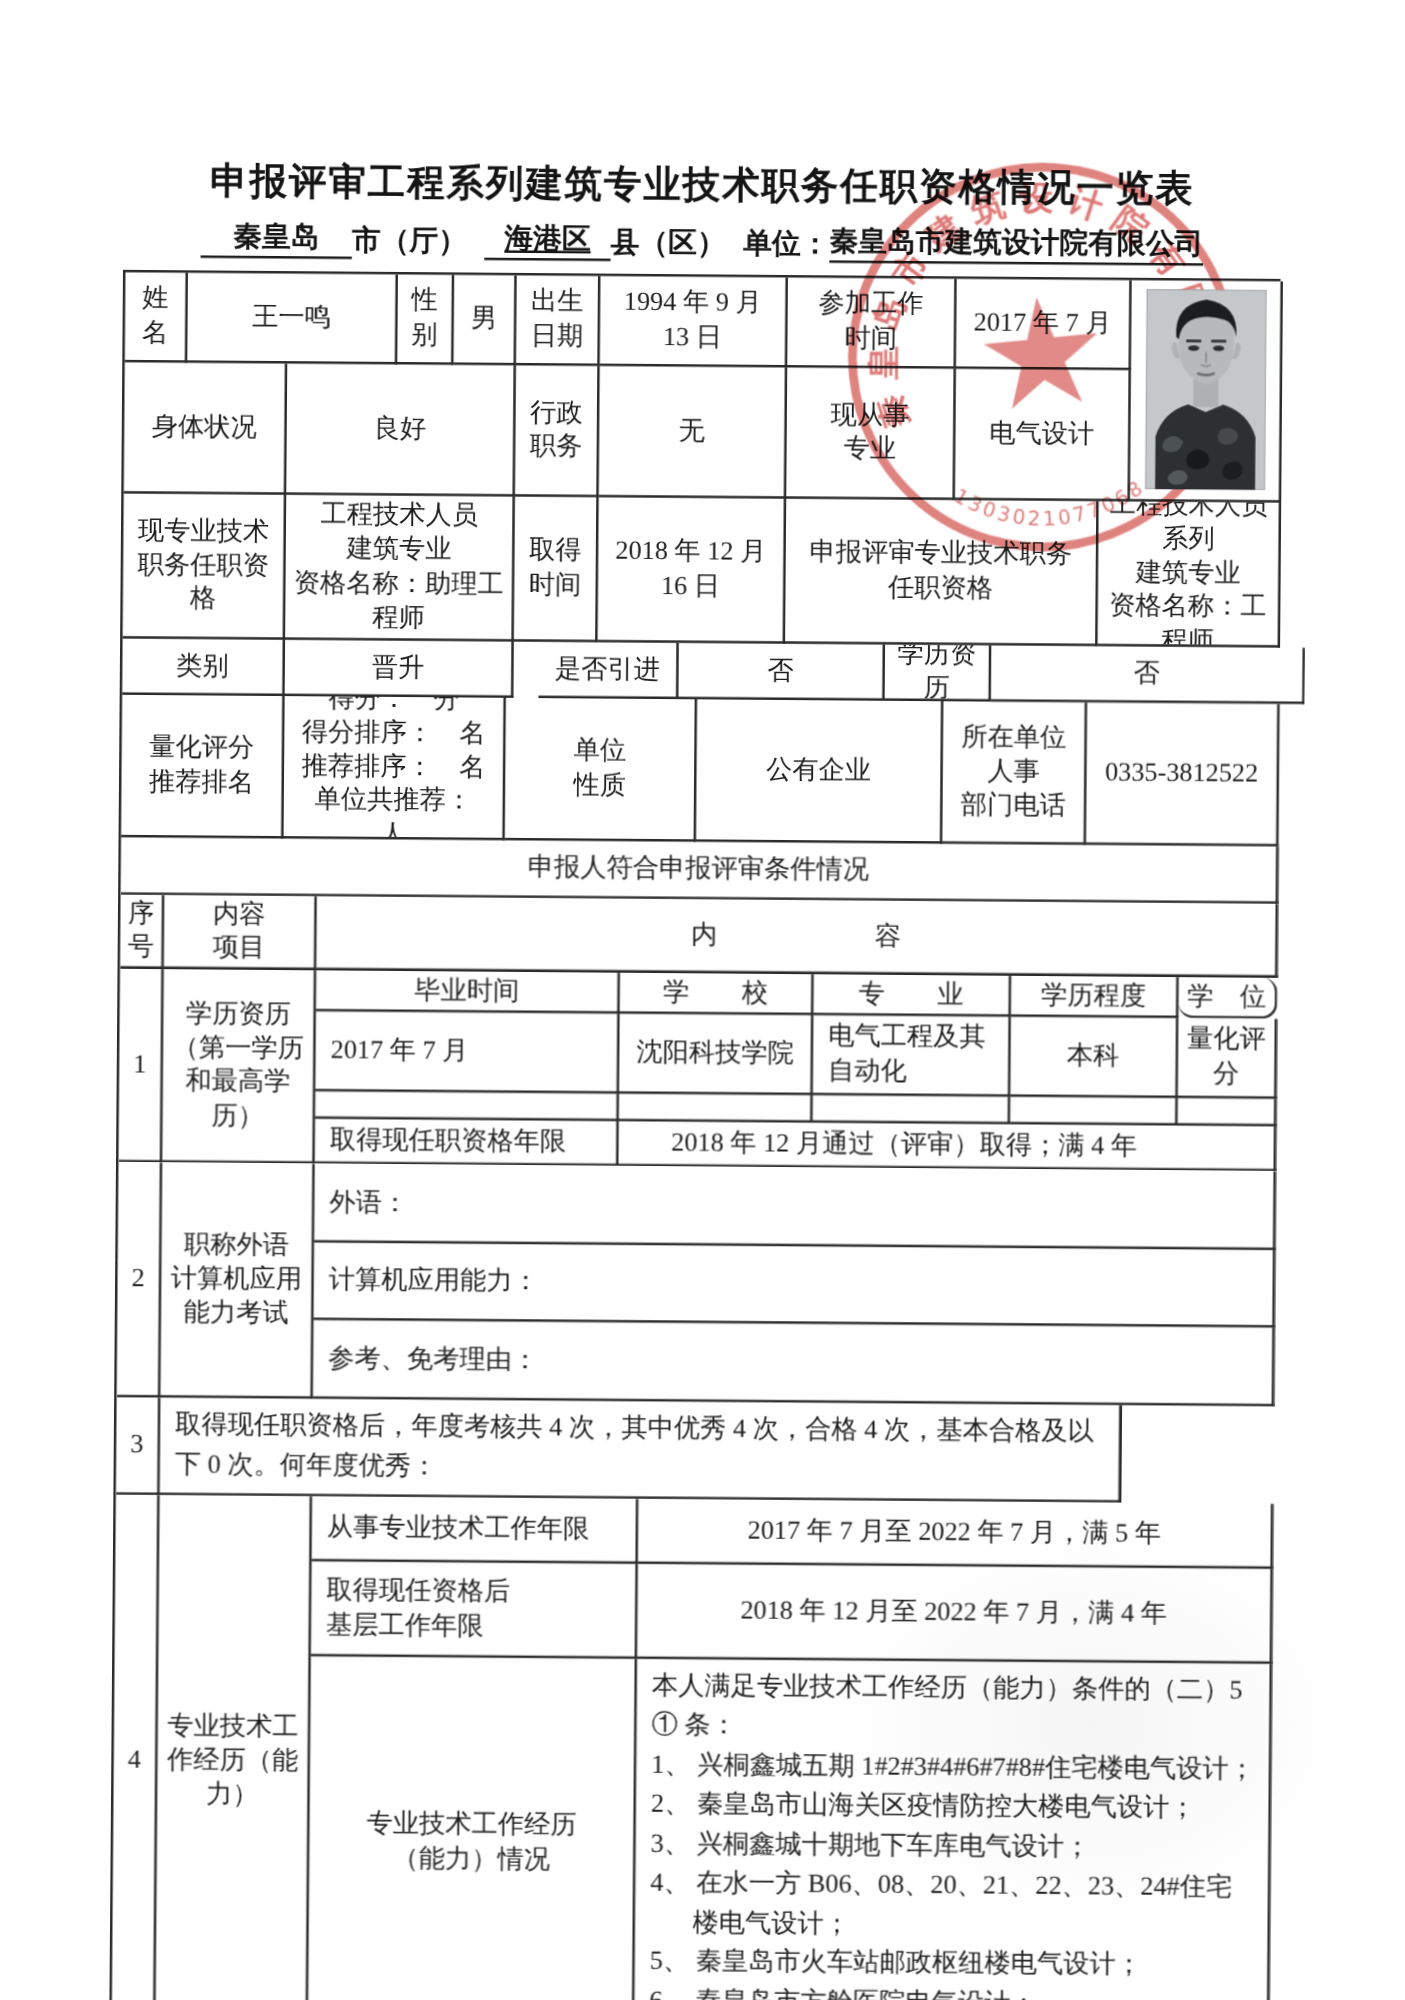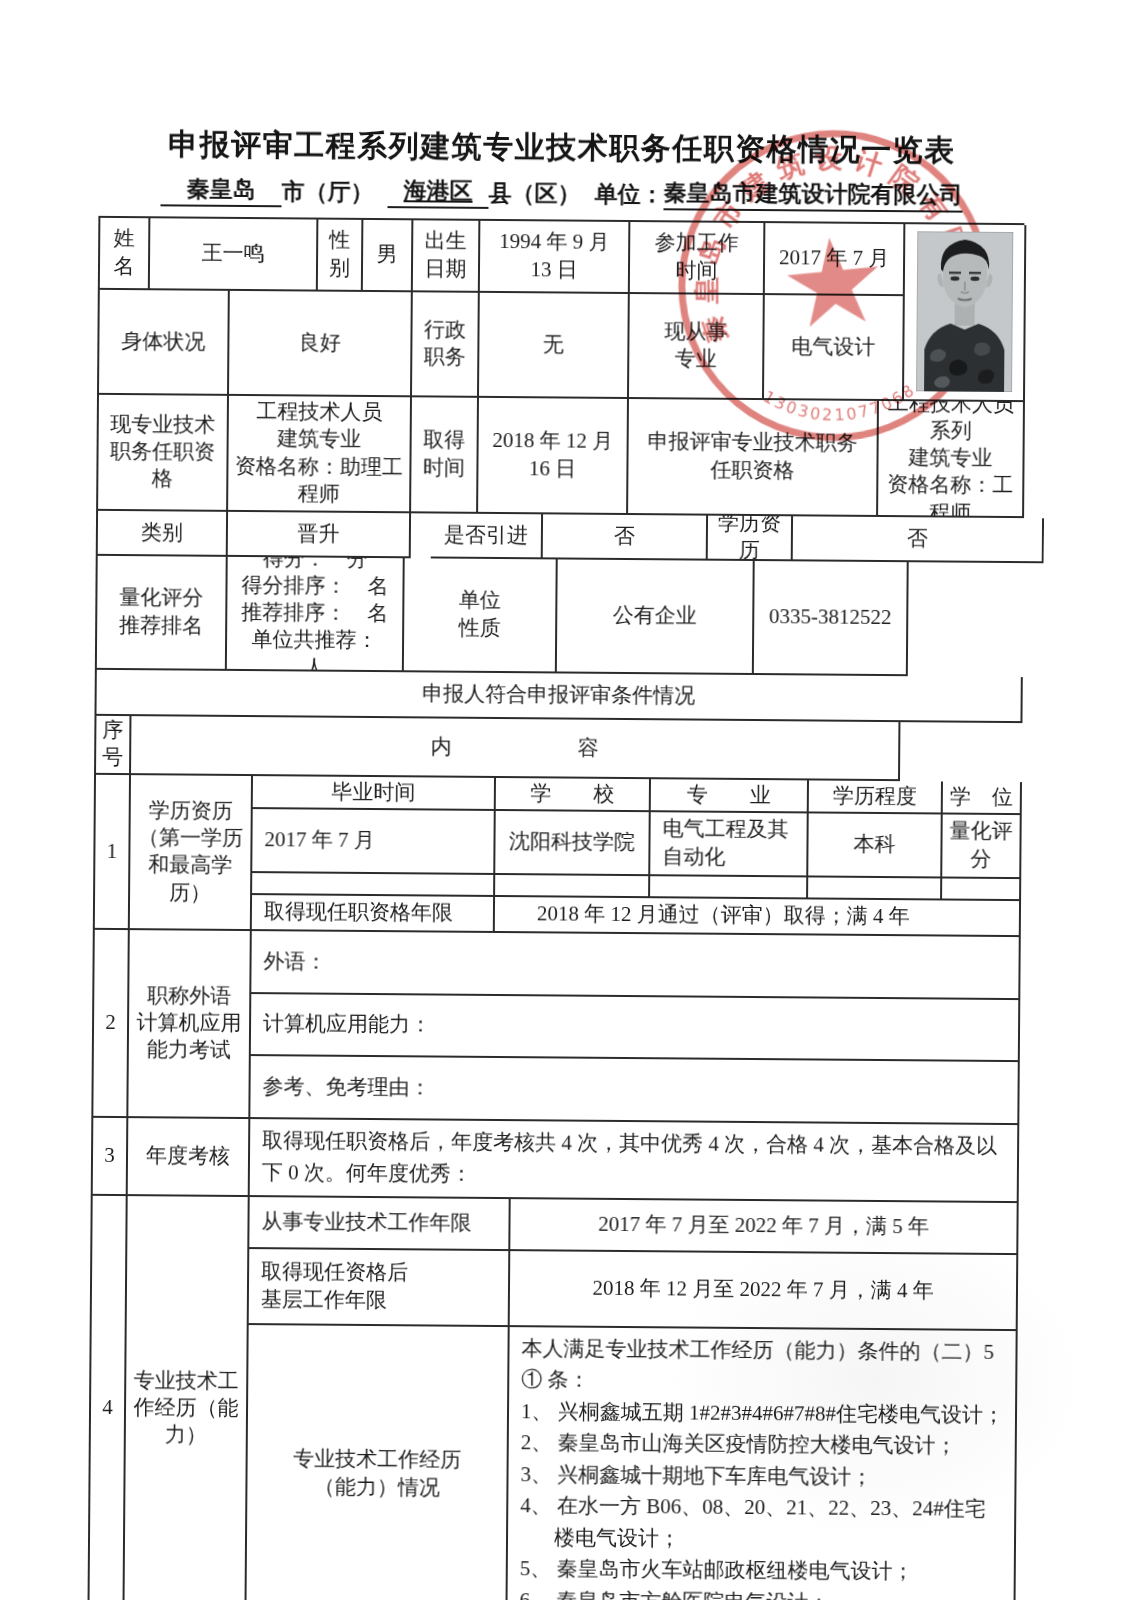--- a/index.html
+++ b/index.html
@@ -171,46 +171,51 @@
     <div class="row" style="height:114px;">
       <div class="c" style="width:130px;">量化评分
 推荐排名</div>
       <div class="c" style="width:177px;">得分：　分
 得分排序：　名
 推荐排序：　名
 单位共推荐：　人</div>
       <div class="c" style="width:153px;">单位
 性质</div>
       <div class="c" style="width:197px;">公有企业</div>
+      <div class="c" style="width:115px;">所在单位
+人事
+部门电话</div>
       <div class="c" style="width:154px;">0335-3812522</div>
     </div>
 
     <div class="row" style="height:46px;">
       <div class="c" style="width:926px;">申报人符合申报评审条件情况</div>
     </div>
 
     <div class="row" style="height:59px;">
       <div class="c" style="width:35px;">序
 号</div>
+      <div class="c" style="width:122px;">内容
+项目</div>
       <div class="c" style="width:769px;">内　　　　　　容</div>
     </div>
 
     <div class="row">
       <div class="c" style="width:35px;">1</div>
       <div class="c" style="width:122px;">学历资历
 （第一学历
 和最高学
 历）</div>
       <div class="col" style="width:769px;">
         <div class="row" style="height:33px;">
           <div class="c" style="width:243px;">毕业时间</div>
           <div class="c" style="width:155px;">学　　校</div>
           <div class="c" style="width:158px;">专　　业</div>
           <div class="c" style="width:134px;">学历程度</div>
-          <div class="c" style="width:79px;">学　位</div>
+          <div class="c" style="width:79px;border-radius:12px;">学　位</div>
         </div>
         <div class="row" style="height:64px;">
           <div class="c l" style="width:243px;">2017 年 7 月</div>
           <div class="c" style="width:155px;">沈阳科技学院</div>
           <div class="c l" style="width:158px;">电气工程及其自动化</div>
           <div class="c" style="width:134px;">本科</div>
           <div class="c" style="width:79px;">量化评分</div>
         </div>
         <div class="row" style="height:22px;">
           <div class="c" style="width:243px;"></div>
@@ -239,21 +244,20 @@
           <div class="c l" style="width:769px;">计算机应用能力：</div>
         </div>
         <div class="row" style="height:63px;">
           <div class="c l" style="width:769px;">参考、免考理由：</div>
         </div>
       </div>
     </div>
 
     <div class="row">
       <div class="c" style="width:35px;">3</div>
-      <div class="c" style="width:122px;">年度考核</div>
       <div class="c l topline" style="width:769px;height:78px;padding-right:10px;">取得现任职资格后，年度考核共 4 次，其中优秀 4 次，合格 4 次，基本合格及以下 0 次。何年度优秀：</div>
     </div>
 
     <div class="row">
       <div class="c" style="width:35px;">4</div>
       <div class="c" style="width:122px;">专业技术工
 作经历（能
 力）</div>
       <div class="col" style="width:769px;">
         <div class="row" style="height:52px;">

